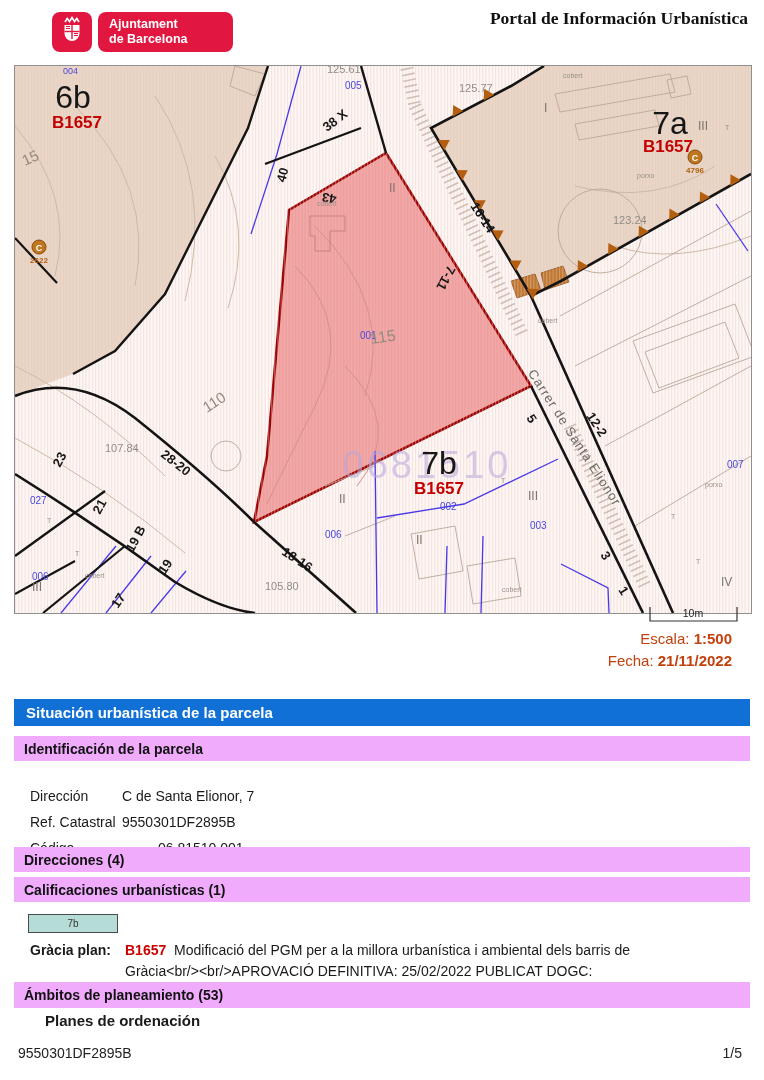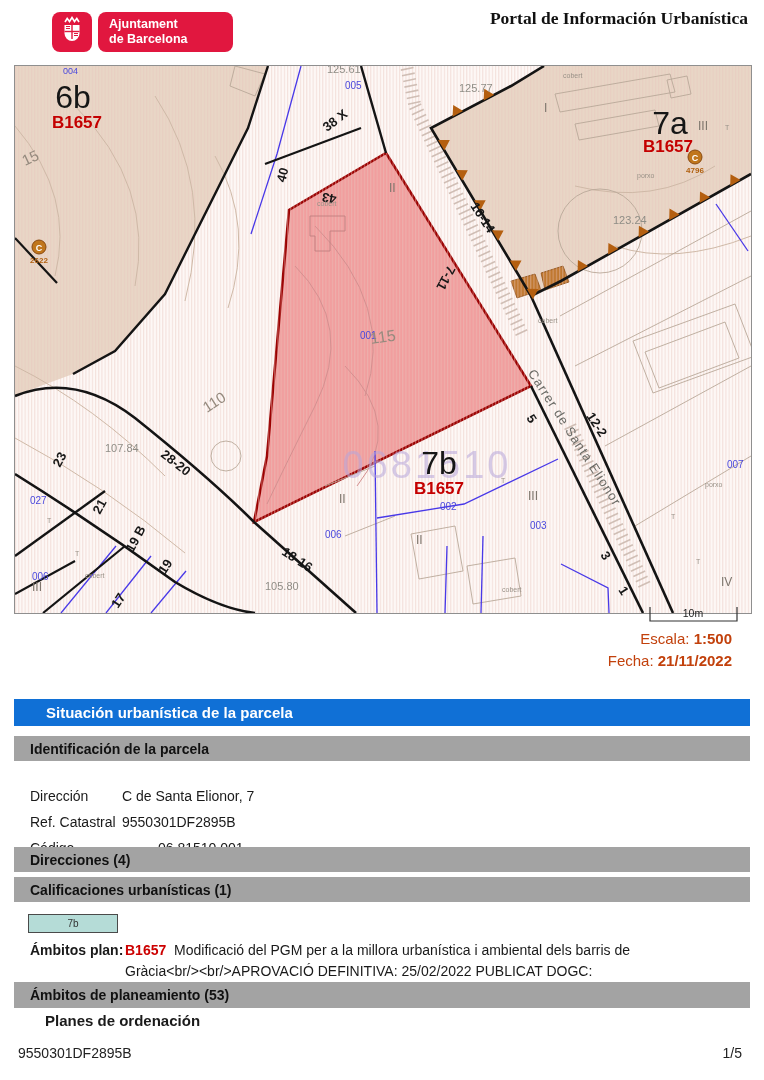--- a/index.html
+++ b/index.html
@@ -31,23 +31,23 @@
   .mt-street{fill:#6b6b66;font-size:13px;letter-spacing:1px;}
   .mt-orange{fill:#b06010;font-size:8px;font-weight:bold;}
   .mt-badge{fill:#ffffff;font-size:9px;font-weight:bold;}
   .mt-wm{fill:#b7a6db;opacity:.55;font-size:38px;letter-spacing:3px;}
   
   .scale-bar{position:absolute;left:645px;top:603px;}
   .escala-block{position:absolute;right:32px;top:628px;text-align:right;font-size:15px;line-height:22px;color:#c2410c;}
   .escala-block b{font-weight:bold;}
   
   .blue-bar{position:absolute;left:14px;top:699px;width:736px;height:27px;background:#1070d6;
-    color:#fff;font-weight:bold;font-size:15px;display:flex;align-items:center;padding-left:32px;box-sizing:border-box;}
-  .gray-bar{position:absolute;left:14px;width:736px;height:25px;background:#a3a3a3;color:#111;
-    font-weight:bold;font-size:14px;display:flex;align-items:center;padding-left:16px;box-sizing:border-box;}
+    color:#fff;font-weight:bold;font-size:15px;display:flex;align-items:center;padding-left:12px;box-sizing:border-box;}
+  .gray-bar{position:absolute;left:14px;width:736px;height:25px;background:#f0abfc;color:#111;
+    font-weight:bold;font-size:14px;display:flex;align-items:center;padding-left:10px;box-sizing:border-box;}
   .bar-ident{top:736px;}
   .bar-direcciones{top:847px;}
   .bar-calificaciones{top:877px;}
   .bar-ambitos{top:982px;height:26px;}
   .field-row{position:absolute;left:30px;font-size:14px;display:flex;margin-top:24px;}
   .field-row .f-label{width:92px;}
   .row-1{top:764px;}
   .row-2{top:790px;}
   .row-3{top:816px;gap:36px;}
   .swatch-row{position:absolute;left:28px;top:914px;display:flex;align-items:center;}
@@ -290,21 +290,21 @@
 </div>
 
 <div class="gray-bar bar-direcciones">Direcciones (4)</div>
 <div class="gray-bar bar-calificaciones">Calificaciones urbanísticas (1)</div>
 
 <div class="swatch-row">
   <div class="swatch">7b</div>
 </div>
 
 <div class="codigo-row">
-  <span class="f-label">Ámbitos plan:</span>
+  <span class="f-label">Gràcia plan:</span>
   <span class="codigo-text"><span class="codigo-code">B1657</span>&nbsp; <span>Modificació del PGM per a la millora urbanística i ambiental dels barris de Gràcia&lt;br/&gt;&lt;br/&gt;APROVACIÓ DEFINITIVA: 25/02/2022 PUBLICAT DOGC: 04/03/2022</span></span>
 </div>
 
 <div class="gray-bar bar-ambitos">Ámbitos de planeamiento (53)</div>
 <div class="planes-sub">Planes de ordenación</div>
 
 <div class="footer">
   <span class="f-ref">9550301DF2895B</span>
   <span class="f-page">1/5</span>
 </div>

